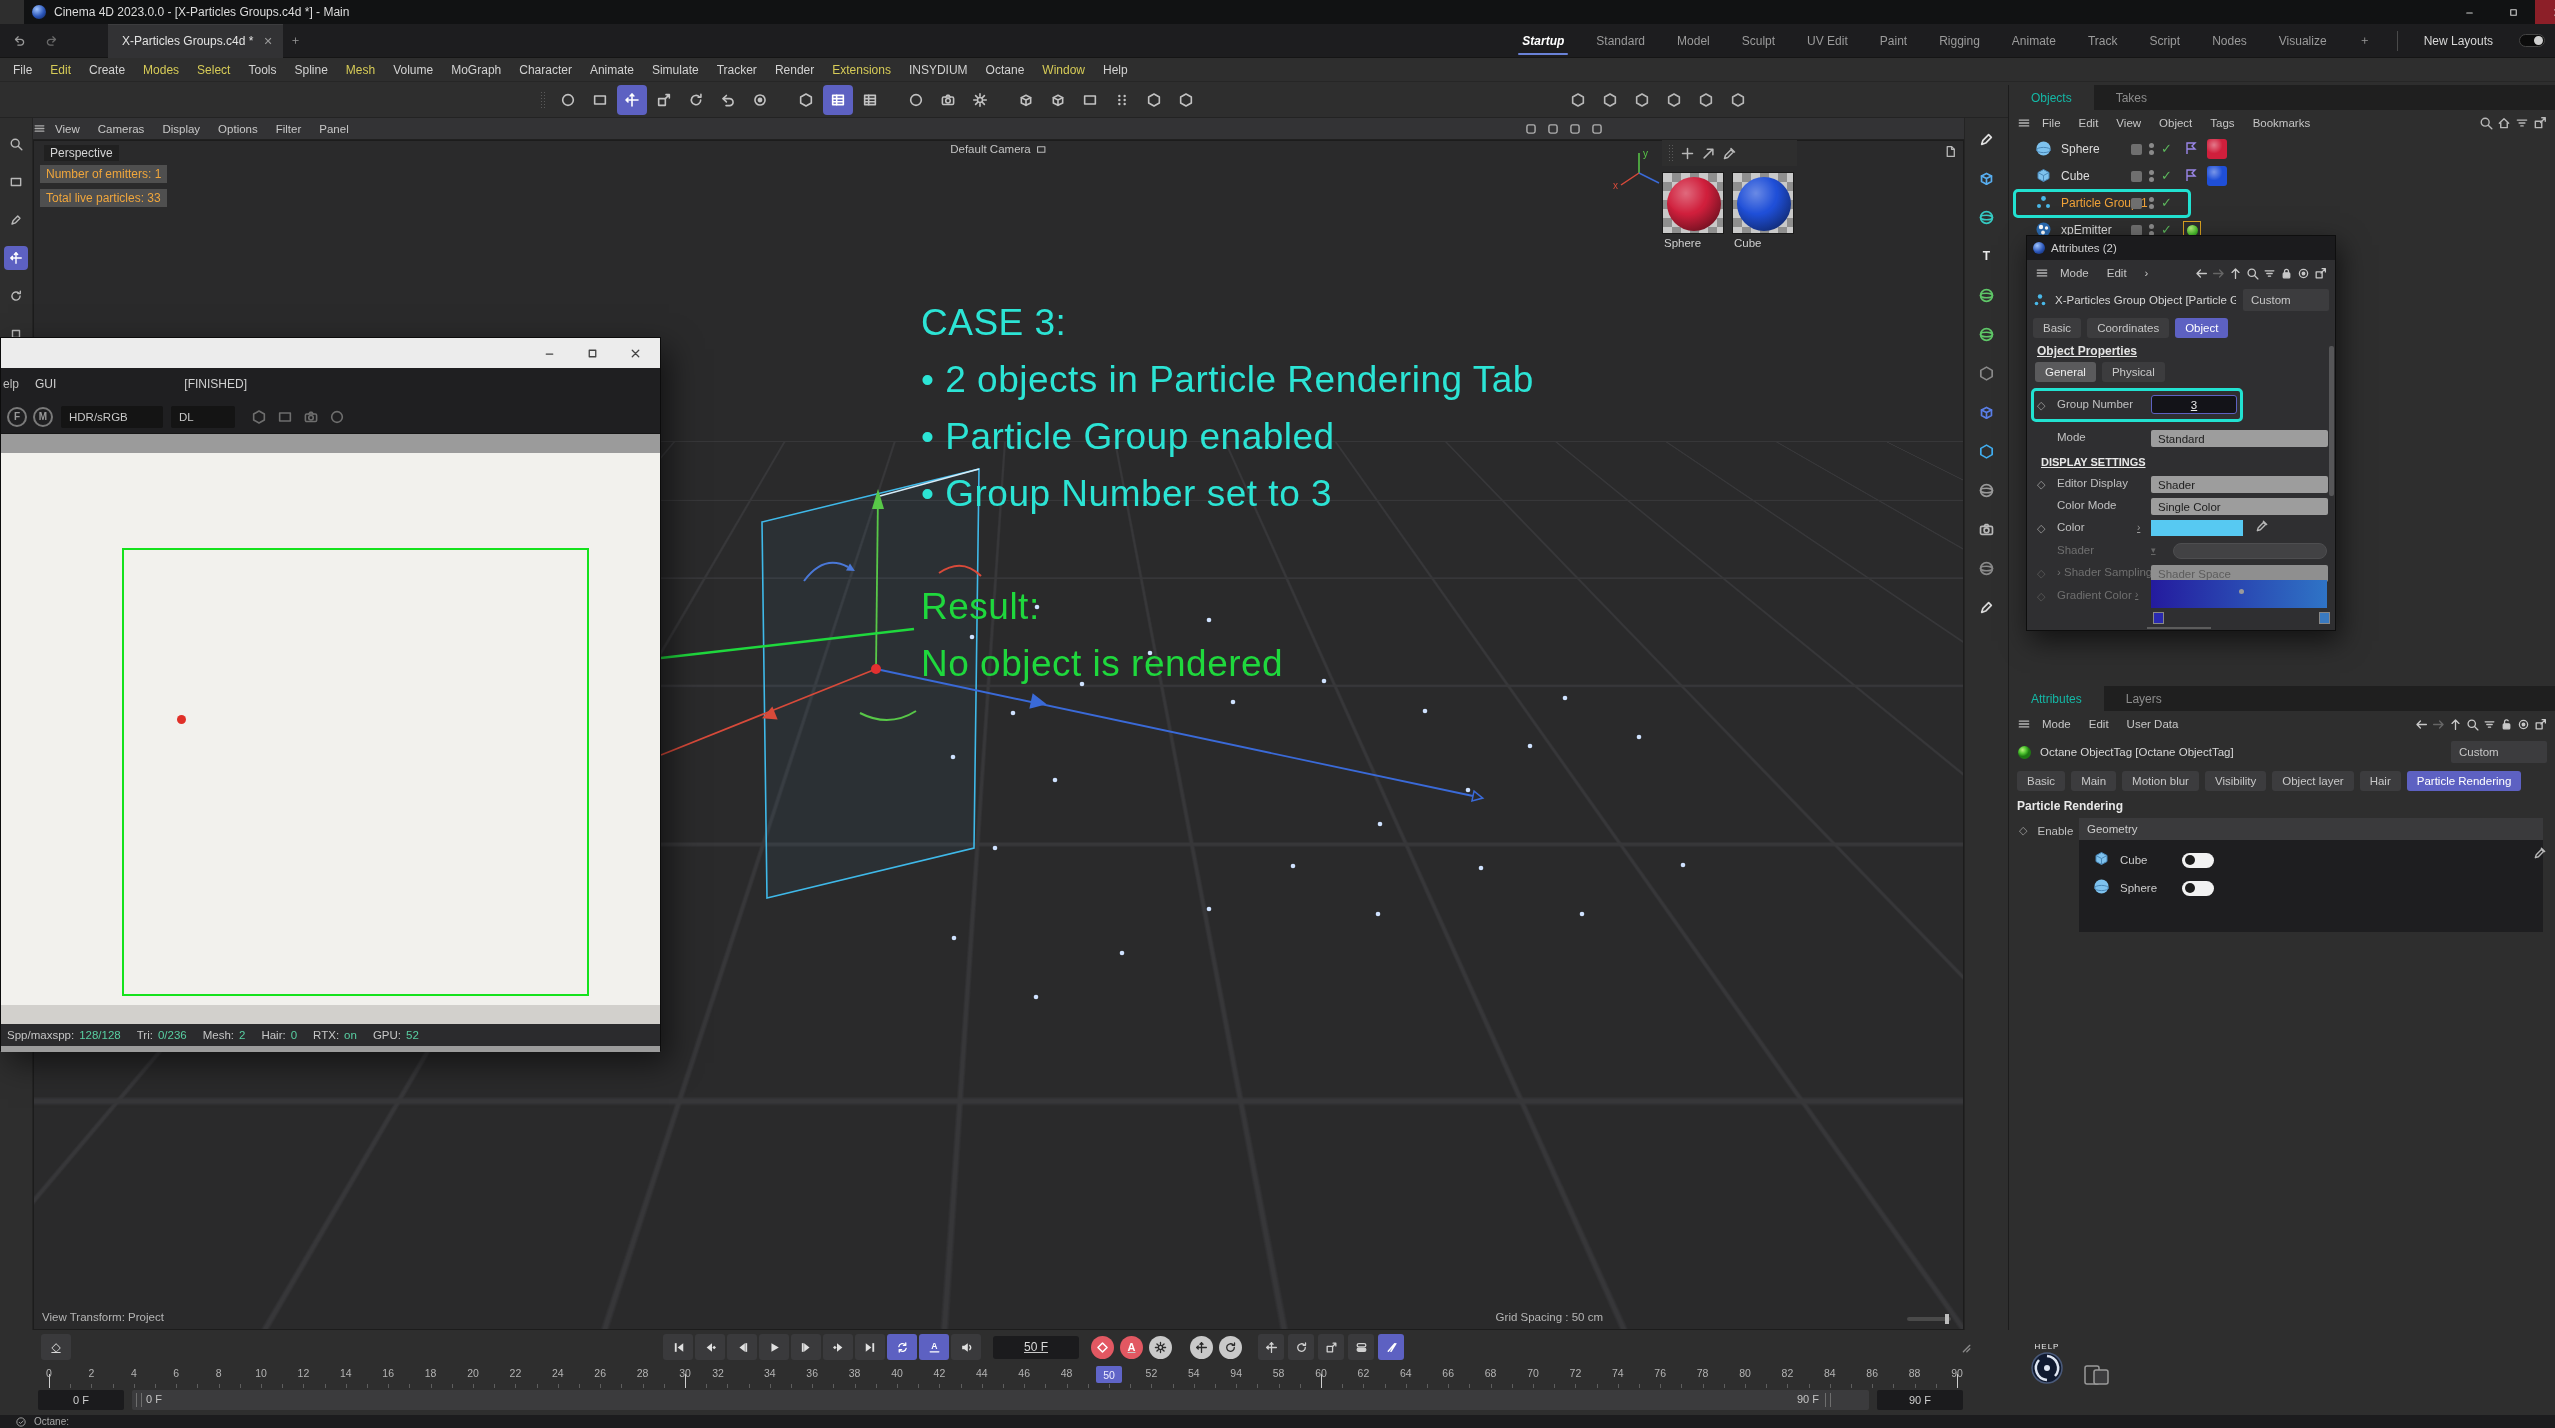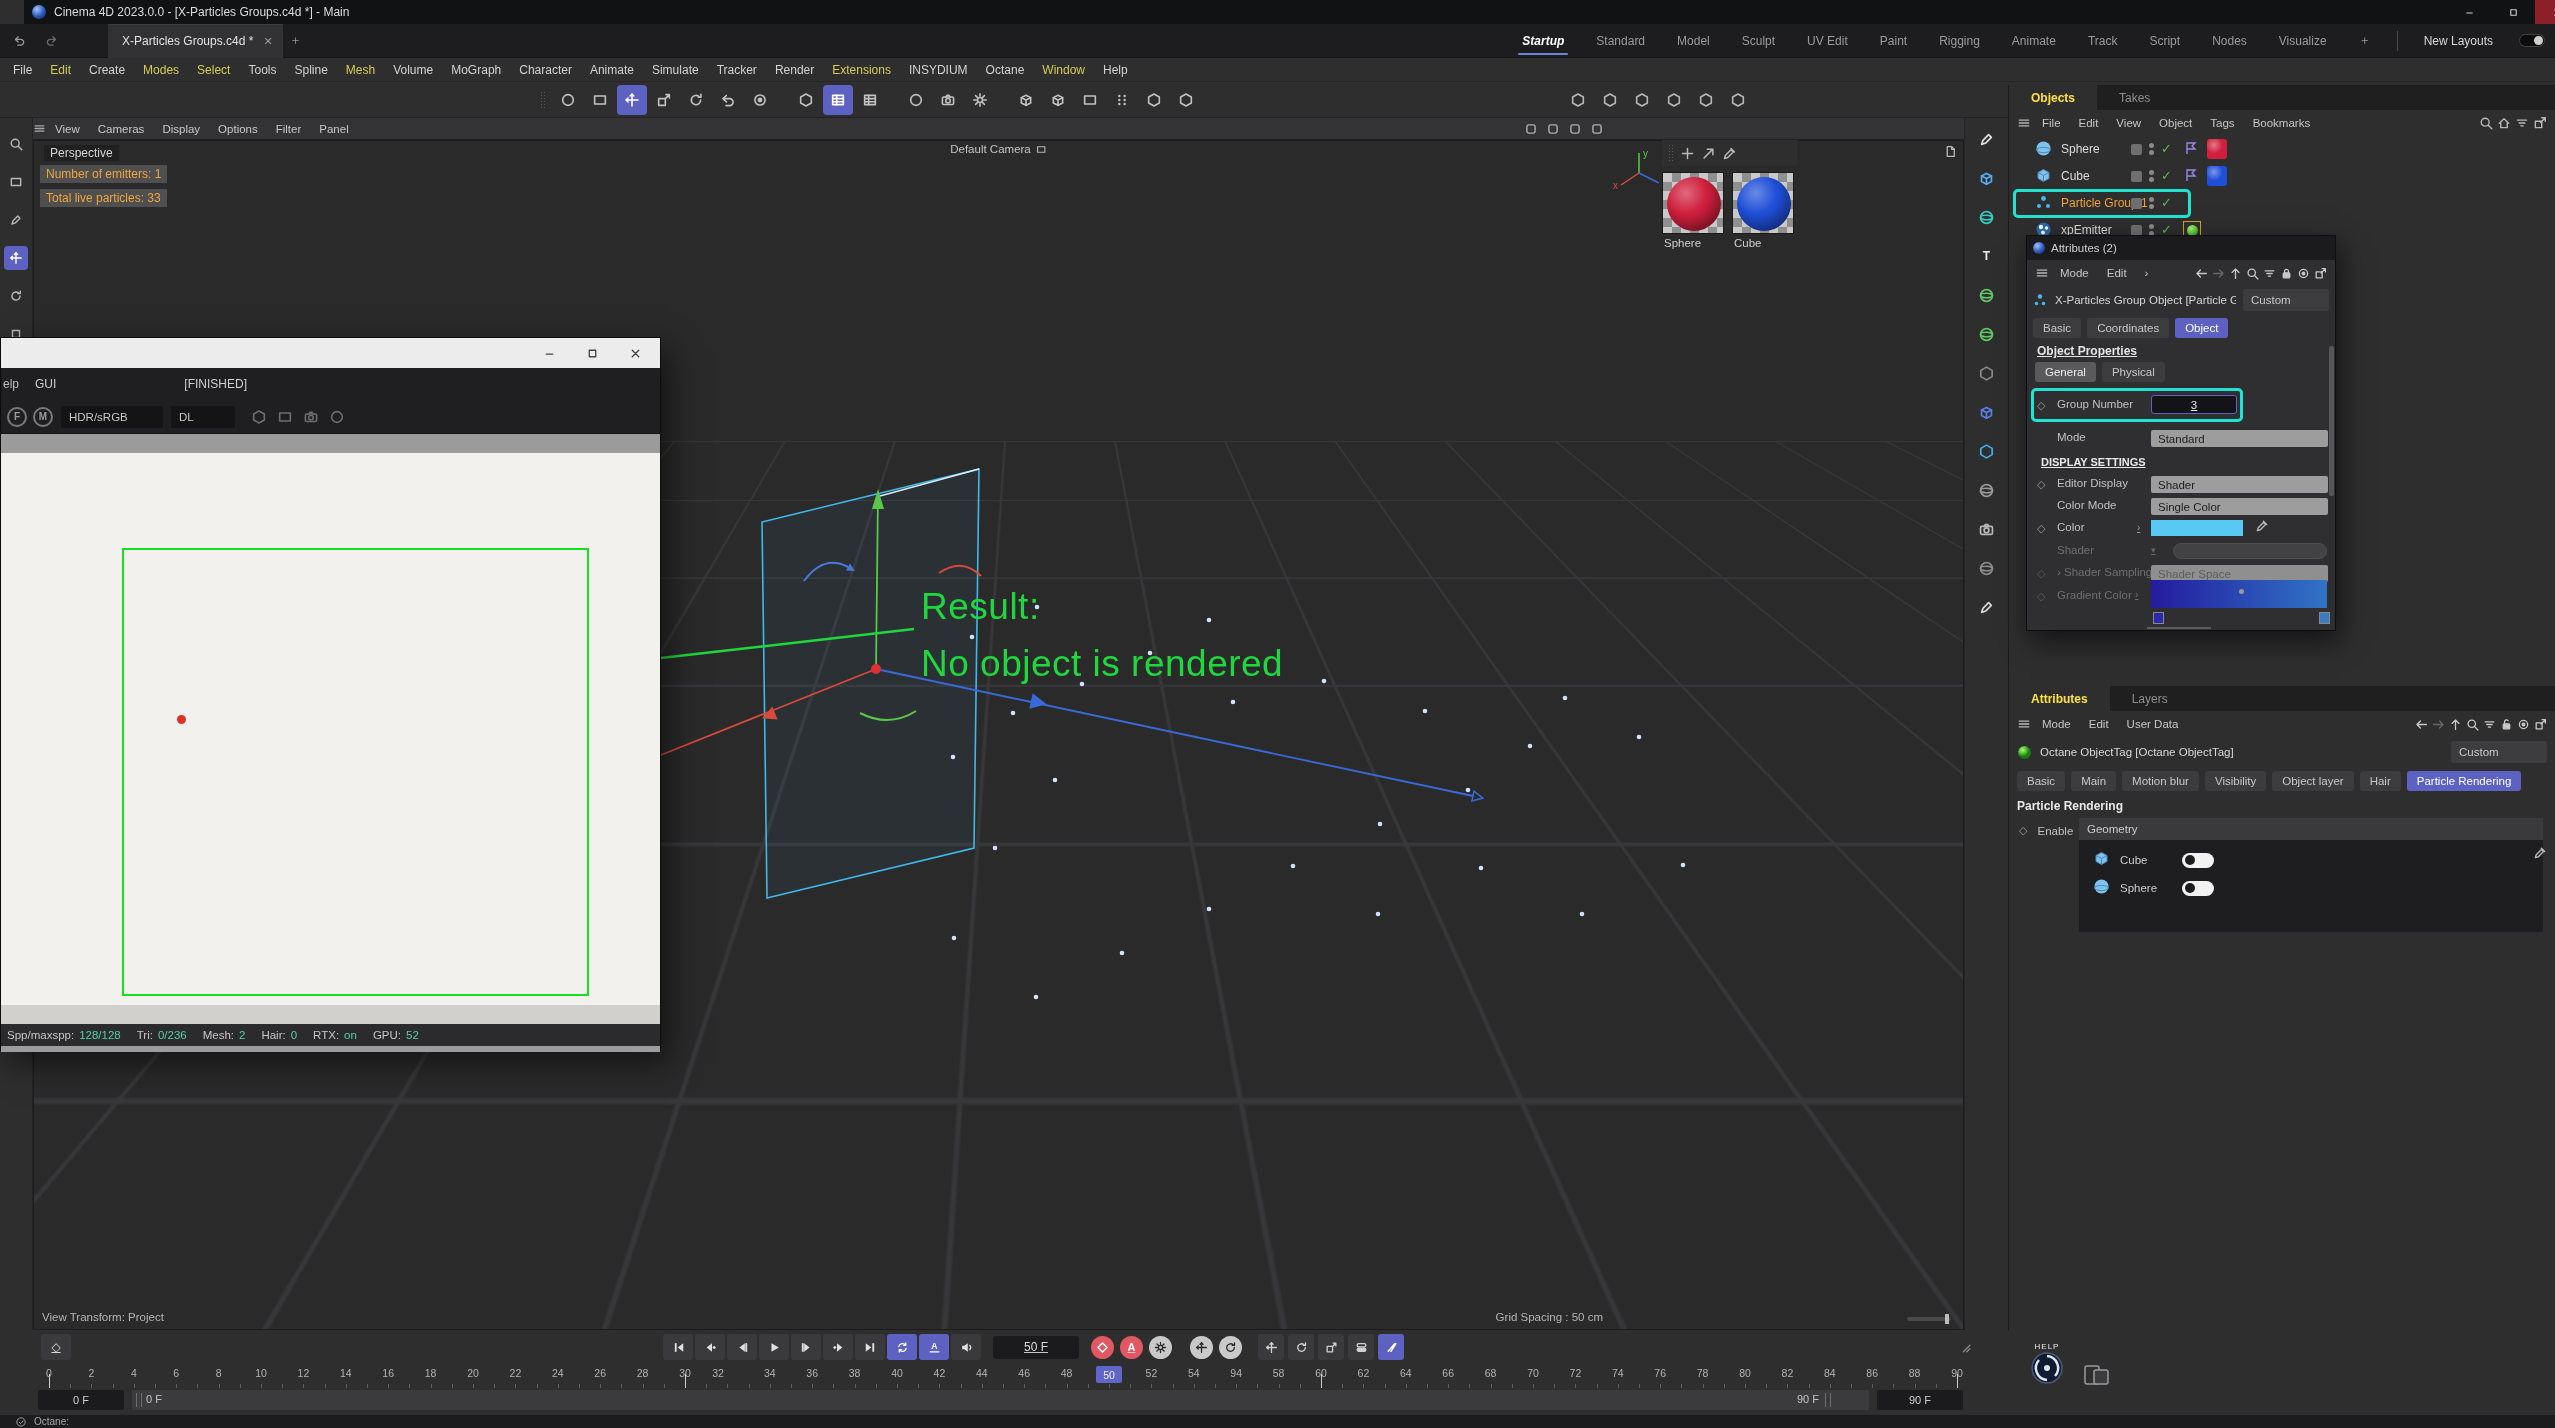--- a/index.html
+++ b/index.html
@@ -77,21 +77,21 @@
   .mat-thumb { width:62px; height:62px; position:relative; background:repeating-conic-gradient(#8f8f8f 0% 25%, #c9c9c9 0% 50%) 0 0/18px 18px; border:1px solid #1a1a1a; }
   .mat-ball { position:absolute; left:4px; top:4px; width:54px; height:54px; border-radius:50%; }
   .mat-name { color:#cfcfcf; font-size:11.5px; margin-top:3px; padding-left:2px; }
 
   
   #right-strip { position:absolute; left:1964px; top:118px; width:44px; height:1212px; background:#2e2e2e; border-left:1px solid #242424; display:flex; flex-direction:column; align-items:center; padding-top:8px; gap:13px; }
 
   
   .panel-tabs { display:flex; background:#1f1f1f; height:25px; align-items:stretch; }
   .panel-tabs .pt { padding:0 22px; display:flex; align-items:center; color:#8d8d8d; font-size:12px; }
-  .panel-tabs .pt.active { background:#2e2e2e; color:#fde047;font-weight:bold; }
+  .panel-tabs .pt.active { background:#2e2e2e; color:#14b8a6; }
   .panel-menu { height:26px; display:flex; align-items:center; gap:4px; padding:0 8px; }
   .panel-menu .mi { padding:0 7px; color:#c6c6c6; font-size:11.5px; }
   .panel-menu .spacer { flex:1; }
   .pill { height:20px; border-radius:3px; background:#3c3c3e; color:#c8c8c8; display:inline-flex; align-items:center; padding:0 10px; font-size:11.5px; margin-right:6px; }
   .pill.active { background:#5d61c2; color:#fff; }
 
   #objects-panel { position:absolute; left:2008px; top:85px; width:547px; height:601px; background:#2e2e2e; border-left:1px solid #1c1c1c; }
   .obj-row { position:relative; height:27px; }
   .obj-row .oicon { position:absolute; left:26px; top:4px; }
   .obj-row .oname { position:absolute; left:52px; top:6px; color:#dcdcdc; font-size:12px; }
@@ -610,20 +610,24 @@
       </span>
   </div>
   <svg id="axis-gizmo" width="64" height="52">
       <line x1="30" y1="28" x2="30" y2="8" stroke="#58c848" stroke-width="1.5"></line>
       <line x1="30" y1="28" x2="12" y2="40" stroke="#d84a3a" stroke-width="1.5"></line>
       <line x1="30" y1="28" x2="50" y2="38" stroke="#3a6ad8" stroke-width="1.5"></line>
       <text x="34" y="12" fill="#58c848">y</text>
       <text x="4" y="44" fill="#d84a3a">x</text>
       <text x="53" y="42" fill="#3a6ad8">z</text>
     </svg>
+  <div class="anno" id="anno-case" style="left: 887px; top: 153px; color: rgb(44, 228, 213);">CASE 3:
+• 2 objects in Particle Rendering Tab
+• Particle Group enabled
+• Group Number set to 3</div>
   <div class="anno" id="anno-result" style="left: 887px; top: 437px; color: rgb(31, 216, 61);">Result:
 No object is rendered</div>
   <div id="vp-bl">View Transform: Project</div>
   <div id="vp-br">Grid Spacing : 50 cm</div>
   <div id="vp-tools-br"></div>
   <div id="vp-slider">
       <i></i>
     </div>
   <span id="vp-pagetool" class="icon">
       <svg viewBox="0 0 12 12" width="13" height="13" fill="none" stroke="currentColor" stroke-width="1.2" stroke-linecap="round" stroke-linejoin="round">

